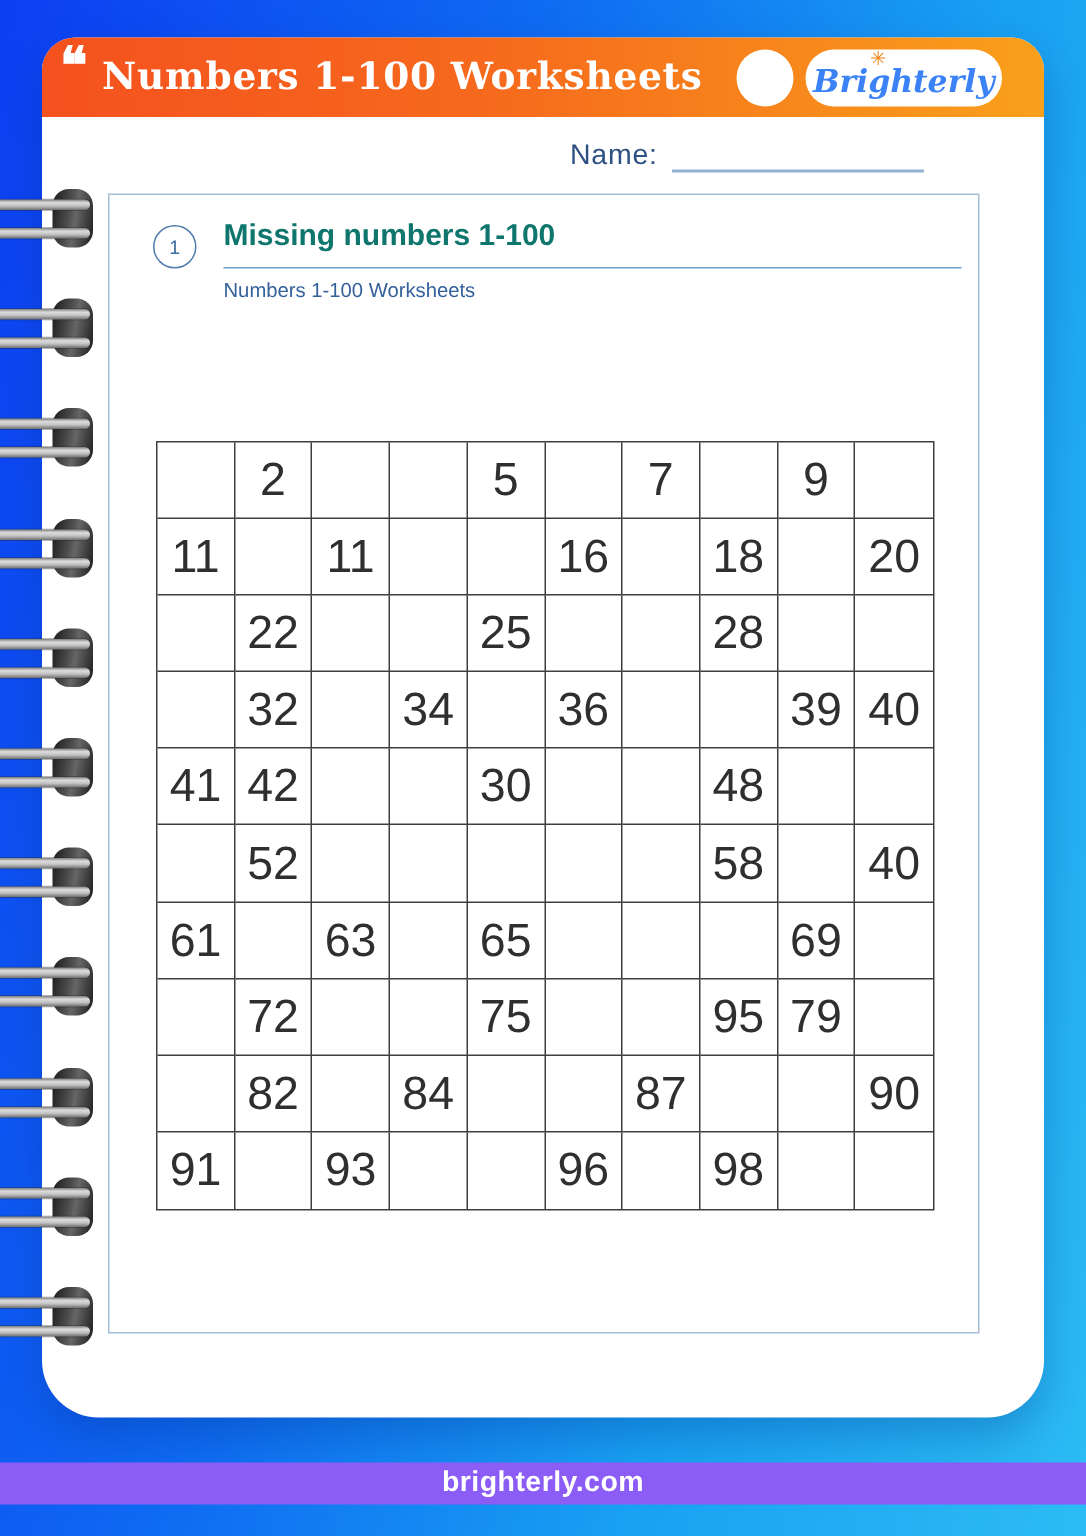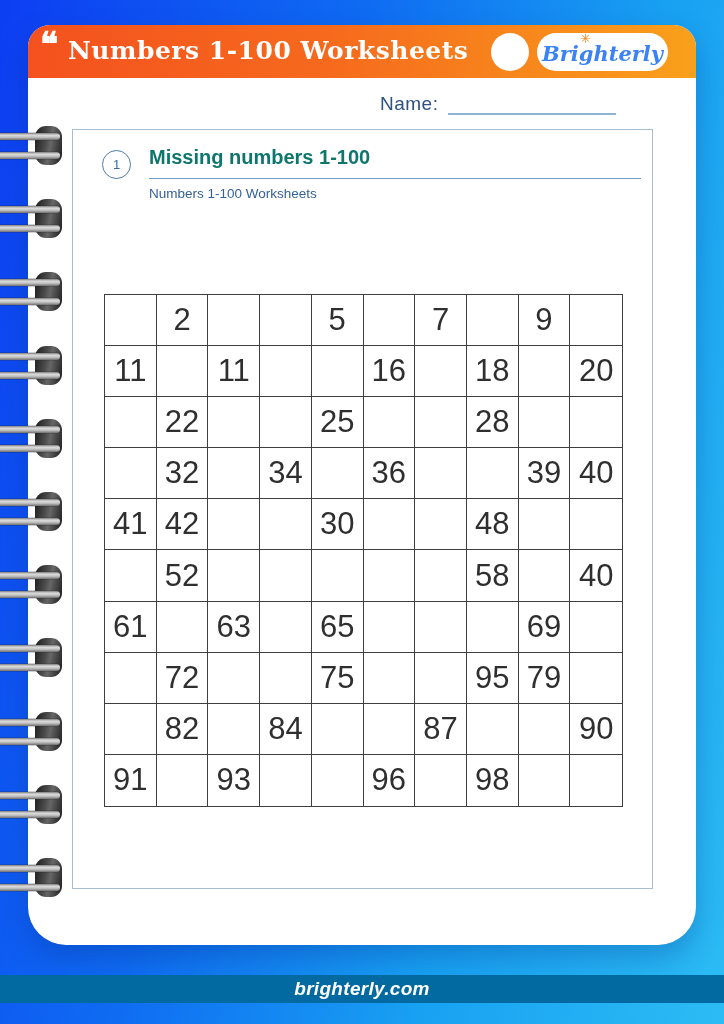--- a/index.html
+++ b/index.html
@@ -89,22 +89,22 @@
     background:linear-gradient(100deg,#1f1f1f 5%,#4c4c4c 40%,#666666 55%,#242424 95%);
   }
   .wire{
     position:absolute;left:0;width:60px;height:7px;border-radius:0 4px 4px 0;
     background:linear-gradient(180deg,#7d7d7d 0%,#dcdcdc 30%,#c4c4c4 60%,#6f6f6f 100%);
     box-shadow:0 0 0 .5px rgba(40,40,40,.45);
   }
   .wire.w1{top:7px;} .wire.w2{top:26px;}
   
   .footer-band{
-    position:absolute;left:0;top:975px;width:724px;height:28px;background:#0369a1;
-    display:flex;align-items:center;justify-content:center;font-style:italic;
+    position:absolute;left:0;top:975px;width:724px;height:28px;background:#8b5cf6;
+    display:flex;align-items:center;justify-content:center;
   }
   .footer-link{color:#ffffff;font-size:19px;font-weight:bold;letter-spacing:.3px;cursor:pointer;}
 </style>
 </head>
 <body>
 
 <div class="page">
 
   <div class="header">
     <span class="quote-icon">❝</span>

